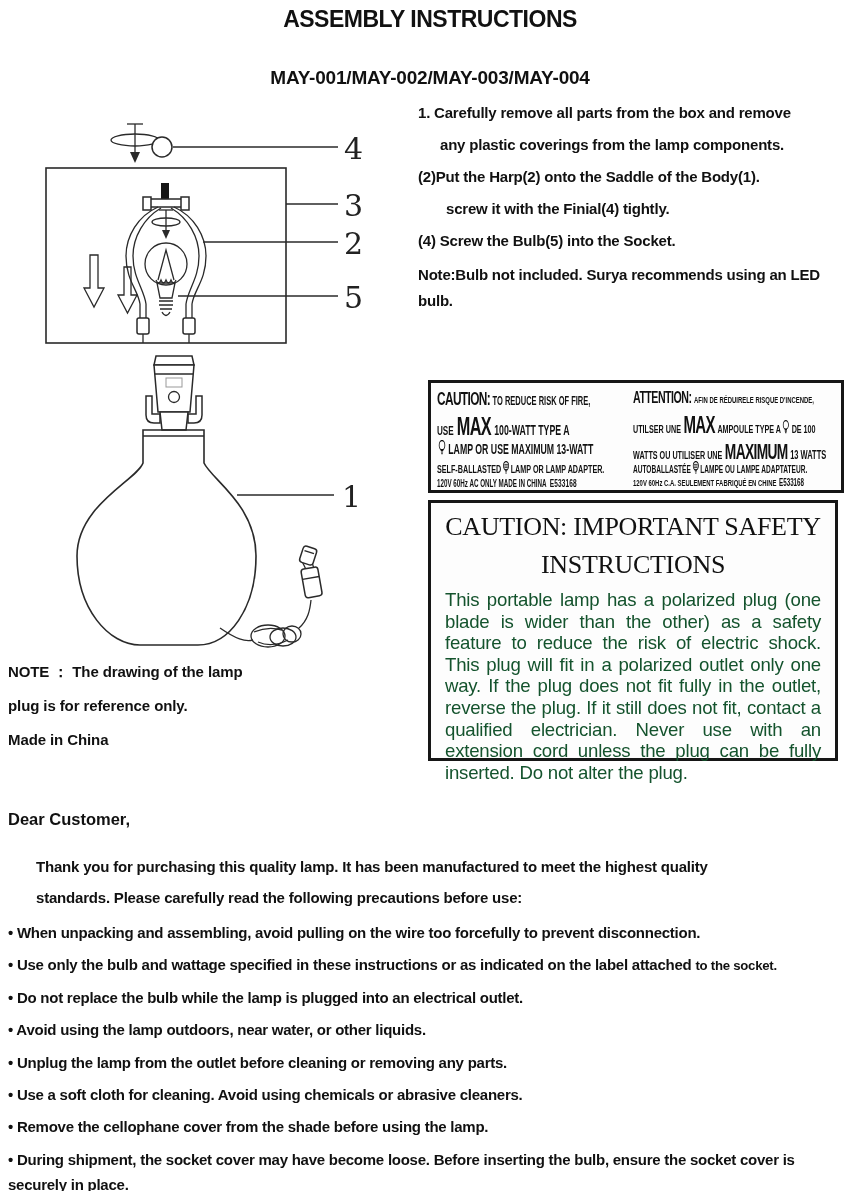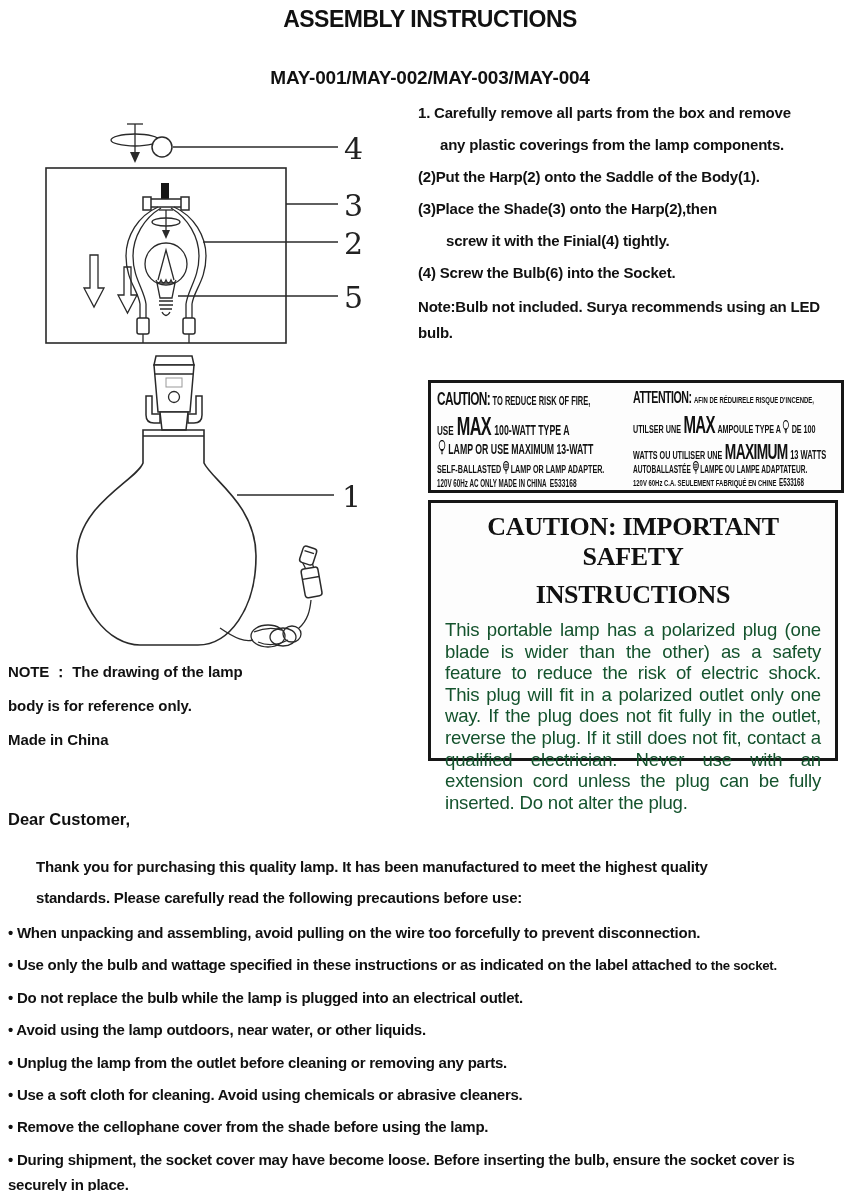--- a/index.html
+++ b/index.html
@@ -65,21 +65,21 @@
   .fr-cert{font-size:10px;margin-left:4px;}
   .l1-r1{height:23px;}.l1-r2{height:28px;}.l1-r3{height:21px;}.l1-r4{height:17px;}.l1-r5{height:12px;}
   .bulb-ic{position:relative;top:1px;margin:0 2px;flex:none;}
   
   .label2{
     position:absolute;left:428px;top:500px;width:410px;height:261px;
     border:3px solid #161616;box-sizing:border-box;background:#fdfdfd;
     padding:9px 14px 6px;
   }
   .l2-title{
-    font-family:"Liberation Serif",serif;font-weight:700;text-align:center;
+    font-family:"Liberation Serif",serif;font-weight:400;text-align:center;
     font-size:26px;line-height:30px;letter-spacing:-0.3px;
   }
   .l2-title2{margin-top:8px;}
   .l2-body{
     margin-top:9px;font-size:18.6px;line-height:21.6px;text-align:justify;
     letter-spacing:-0.2px;color:#14532d;
   }
   
   .customer{position:absolute;left:8px;top:810px;width:846px;}
   .greeting{font-size:16.5px;font-weight:700;margin-bottom:29px;}
@@ -101,23 +101,22 @@
 
 <div class="page">
 
   <div class="title">ASSEMBLY INSTRUCTIONS</div>
   <div class="subtitle">MAY-001/MAY-002/MAY-003/MAY-004</div>
 
   <div class="steps">
     <div class="step-line">1. Carefully remove all parts from the box and remove</div>
     <div class="step-line indent-sm">any plastic coverings from the lamp components.</div>
     <div class="step-line">(2)Put the Harp(2) onto the Saddle of the Body(1).</div>
-    <div class="step-line">(3)Place the Shade(3) onto the Harp(2),then</div>
     <div class="step-line indent-md">screw it with the Finial(4) tightly.</div>
-    <div class="step-line">(4) Screw the Bulb(6) into the Socket.</div>
+    <div class="step-line">(4) Screw the Bulb(5) into the Socket.</div>
     <div class="step-line note">Note:Bulb not included. Surya recommends using an LED bulb.</div>
   </div>
 
   <svg class="diagramA" width="330" height="240" viewBox="0 0 330 240">
 
     <g>
       <line class="ln" x1="87" y1="12" x2="103" y2="12"></line>
       <line class="ln" x1="95" y1="12" x2="95" y2="40" stroke-width="2.4"></line>
       <polygon points="90,40 100,40 95,51" fill="#2a2a2a"></polygon>
       <ellipse class="shape-thin" cx="95" cy="28" rx="24" ry="6"></ellipse>
@@ -203,21 +202,21 @@
         <rect class="shape-white" x="261" y="195" width="14" height="17" rx="3"></rect>
         <line class="ln" x1="263" y1="200" x2="273" y2="200"></line>
       </g>
     </g>
     <line class="ln" x1="197" y1="143" x2="294" y2="143"></line>
     <text class="callout-num" x="302" y="155">1</text>
   </svg>
 
   <div class="note-block">
     <div class="note-line">NOTE ： The drawing of the lamp</div>
-    <div class="note-line">body is for reference only.</div>
+    <div class="note-line">plug is for reference only.</div>
     <div class="note-line">Made in China</div>
   </div>
 
   <div class="label1">
     <div class="col">
       <div class="condense">
         <div class="cl-line l1-r1">
           <span class="en-head">CAUTION:</span>
           <span class="en-t1">TO REDUCE RISK OF FIRE,</span>
         </div>

